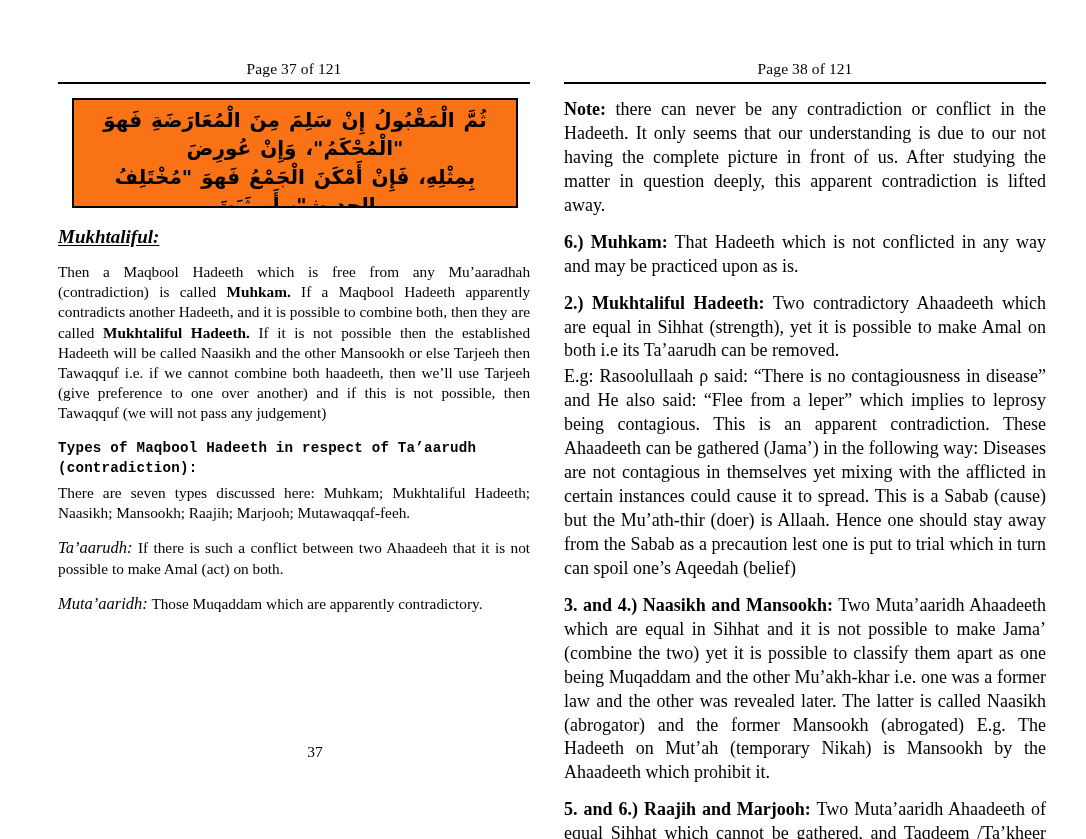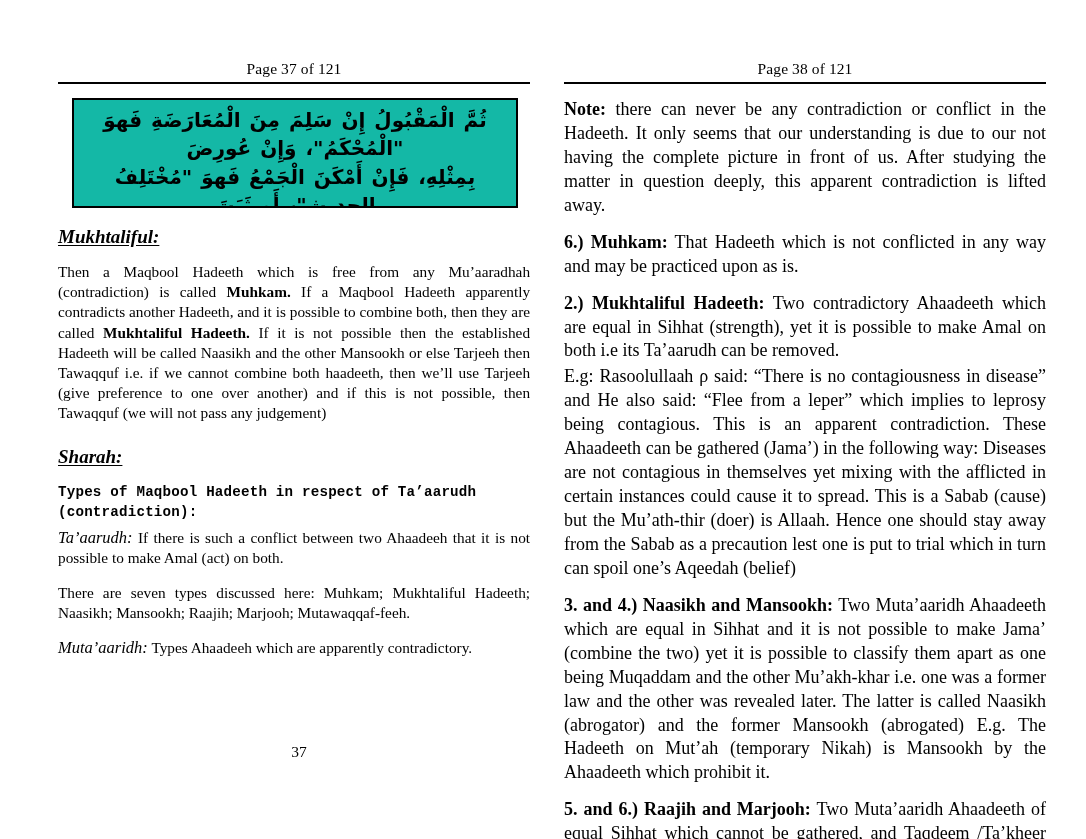--- a/index.html
+++ b/index.html
@@ -50,21 +50,21 @@
   .rule {
     border-bottom: 2.5px solid #000;
     margin-bottom: 14px;
   }
   .arabic-box {
     border: 2.5px solid #000;
     height: 106px;
     margin: 6px 12px 16px 14px;
     position: relative;
     overflow: hidden;
-    background: #14b8a6;
+    background: #f97316;
   }
   .arabic-text {
     font-family: "DejaVu Sans", sans-serif;
     direction: rtl;
     text-align: center;
     font-size: 20px;
     line-height: 1.42;
     padding: 6px 10px 0 10px;
     font-weight: bold;
     letter-spacing: 0px;
@@ -123,35 +123,34 @@
         <div class="arabic-text" style="padding-top:0">بِمِثْلِهِ، فَإِنْ أَمْكَنَ الْجَمْعُ فَهوَ "مُخْتَلِفُ الحديثِ"، أَو ثَبَتَ</div>
 
       </div>
 
       <h2 class="section">Mukhtaliful:</h2>
 
       <p class="body">
         <span>Then a Maqbool Hadeeth which is free from any Mu’aaradhah (contradiction) is called </span><span class="bold">Muhkam.</span><span> If a Maqbool Hadeeth apparently contradicts another Hadeeth, and it is possible to combine both, then they are called </span><span class="bold">Mukhtaliful Hadeeth.</span><span> If it is not possible then the established Hadeeth will be called Naasikh and the other Mansookh or else Tarjeeh then Tawaqquf i.e. if we cannot combine both haadeeth, then we’ll use Tarjeeh (give preference to one over another) and if this is not possible, then Tawaqquf (we will not pass any judgement)</span>
       </p>
 
-      <h2 class="section" style="margin-top:22px">Sharah:</h2>
 
       <p class="mono-head">Types of Maqbool Hadeeth in respect of Ta’aarudh (contradiction):</p>
+
+      <p class="body">There are seven types discussed here: Muhkam; Mukhtaliful Hadeeth; Naasikh; Mansookh; Raajih; Marjooh; Mutawaqqaf-feeh.</p>
 
       <p class="body">
         <span class="lead-ital bold">Ta’aarudh:</span><span> If there is such a conflict between two Ahaadeeh that it is not possible to make Amal (act) on both.</span>
       </p>
 
-      <p class="body">There are seven types discussed here: Muhkam; Mukhtaliful Hadeeth; Naasikh; Mansookh; Raajih; Marjooh; Mutawaqqaf-feeh.</p>
-
       <p class="body">
-        <span class="lead-ital bold">Muta’aaridh:</span><span> Types Ahaadeeh which are apparently contradictory.</span>
+        <span class="lead-ital bold">Muta’aaridh:</span><span> Those Muqaddam which are apparently contradictory.</span>
       </p>
 
-      <div class="folio" style="left:0">37</div>
+      <div class="folio" style="left:16px">37</div>
     </div>
 
     <div class="col col-right">
       <div class="running-head">Page 38 of 121</div>
       <div class="rule"></div>
 
       <p class="right-para">
         <span class="bold">Note:</span><span> there can never be any contradiction or conflict in the Hadeeth. It only seems that our understanding is due to our not having the complete picture in front of us. After studying the matter in question deeply, this apparent contradiction is lifted away.</span>
       </p>
 

